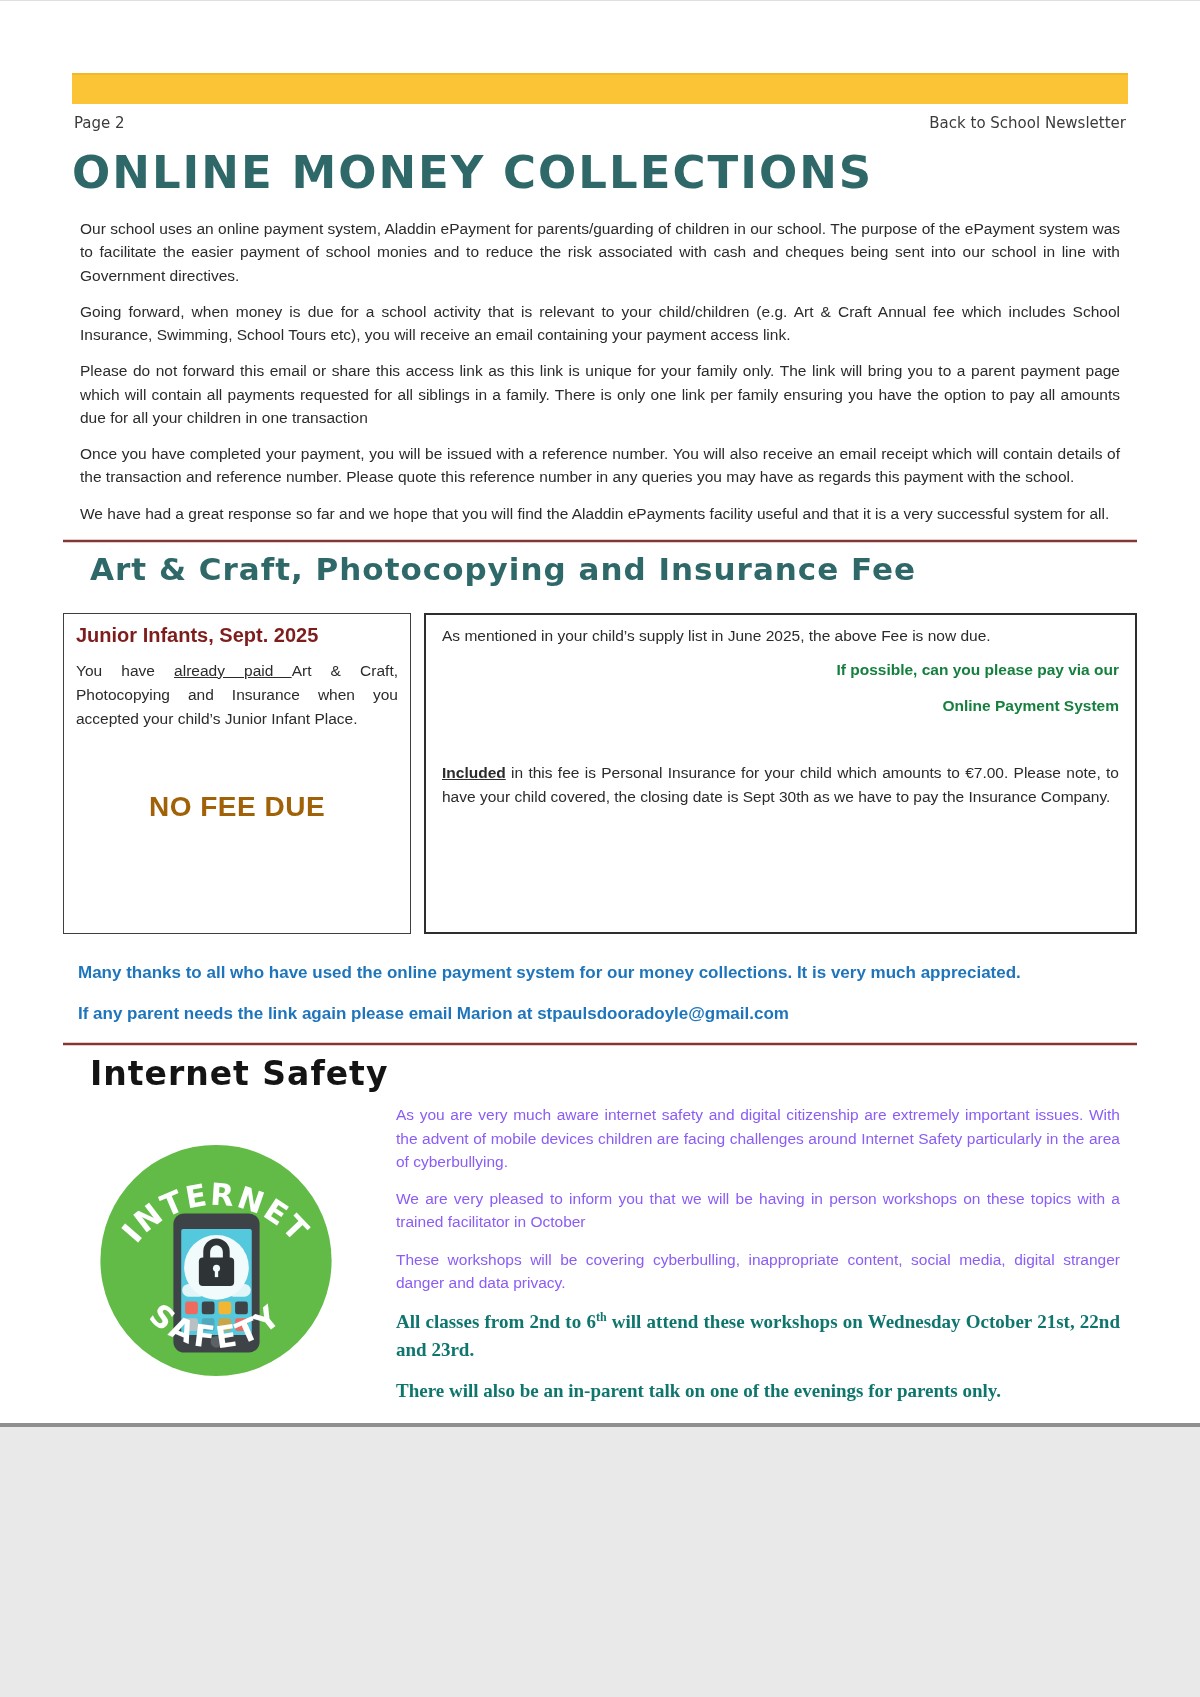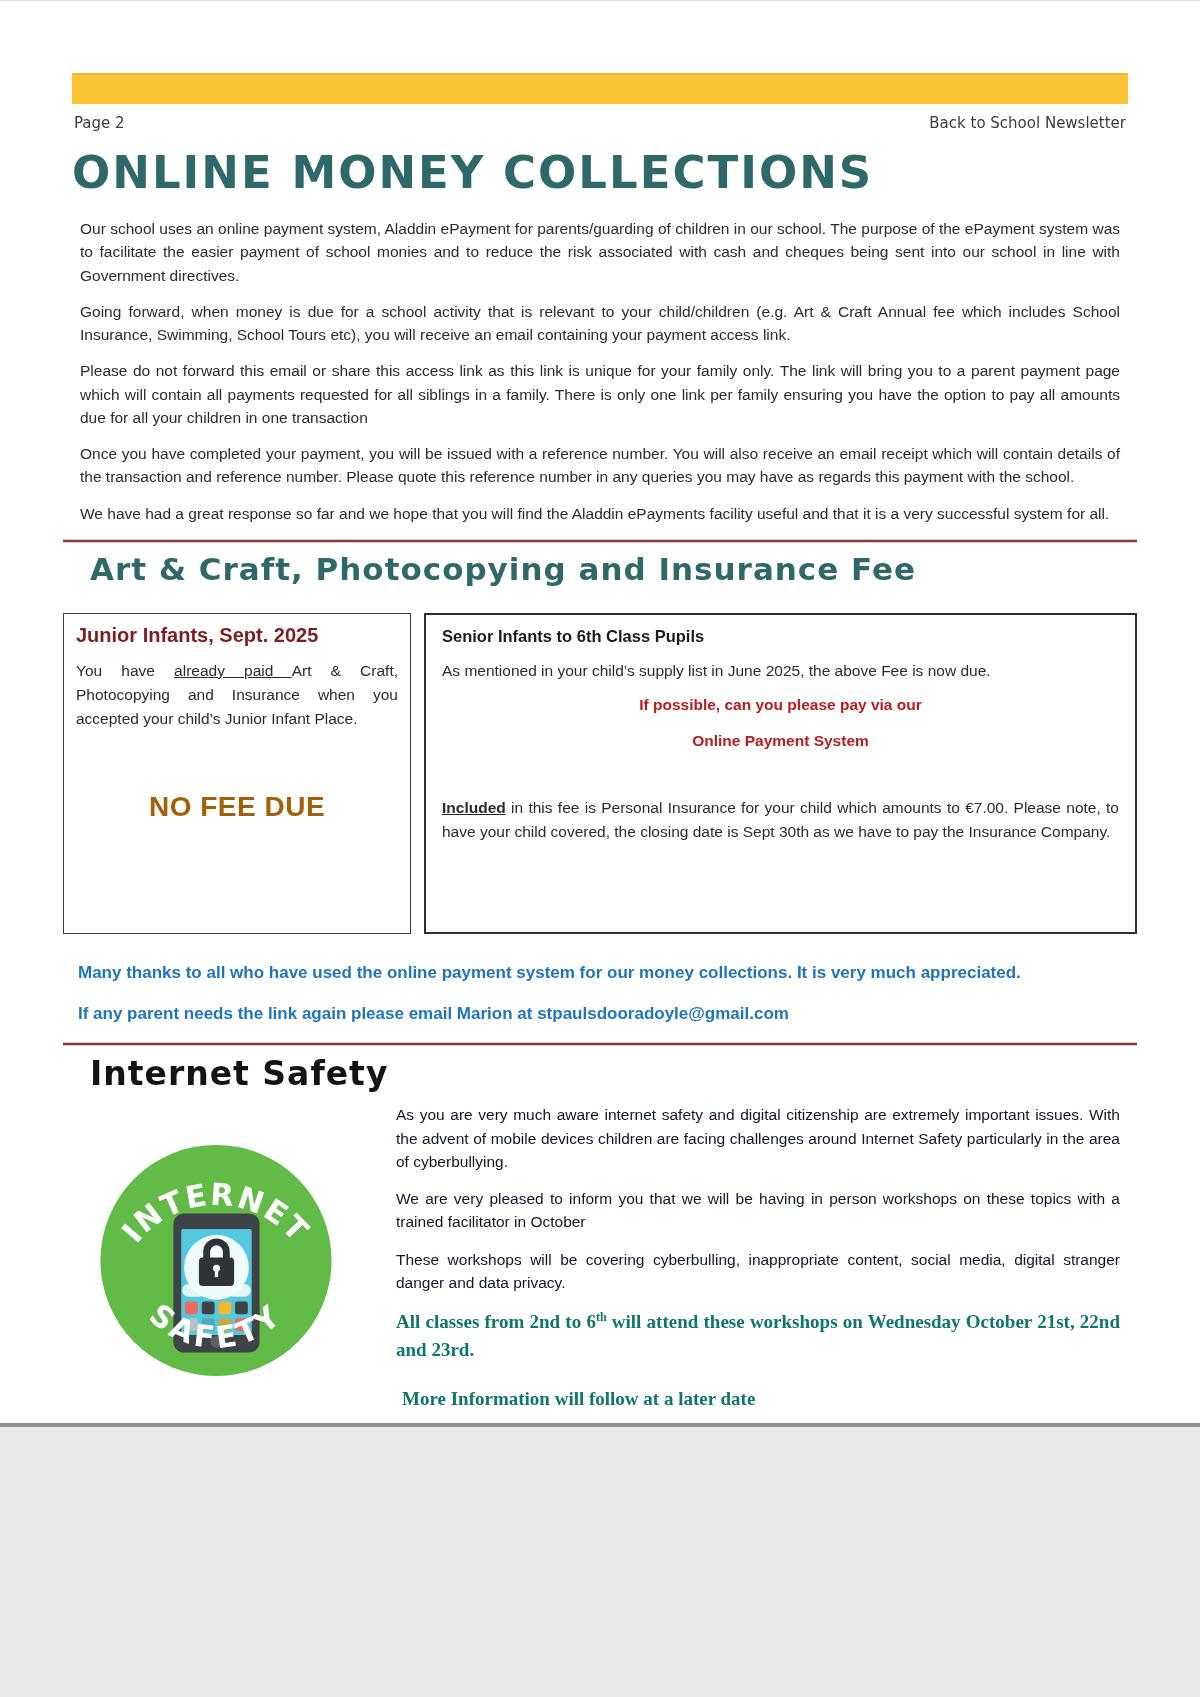--- a/index.html
+++ b/index.html
@@ -91,42 +91,42 @@
   .no-fee {
     margin-top: 60px;
     text-align: center;
     font-size: 28px;
     font-weight: 700;
     color: #a16207;
     letter-spacing: 0.5px;
   }
   .senior-box h3 { font-size: 16.5px; color: #1c1c1c; margin-bottom: 16px; }
   .senior-box .sb-line { font-size: 15.5px; color: #2b2b2b; margin-bottom: 16px; }
-  .sb-center { text-align: center; font-weight: 700; font-size: 15.5px; color: #b91c1c; margin-bottom: 18px; }
+  .sb-center { text-align: right; font-weight: 700; font-size: 15.5px; color: #15803d; margin-bottom: 18px; }
   .sb-included { margin-top: 46px; font-size: 15.5px; line-height: 1.55; color: #2b2b2b; text-align: justify; }
   .sb-included .included-word { font-weight: 700; text-decoration: underline; }
   .blue-copy {
     margin: 26px 78px 0 78px;
     color: #1F75BC;
     font-weight: 700;
     font-size: 17px;
     line-height: 1.55;
   }
   .blue-copy p { margin-bottom: 15px; }
   .internet-section {
     display: flex;
     margin: 10px 80px 0 80px;
     gap: 36px;
   }
   .badge-col { width: 280px; flex: none; padding: 36px 0 0 16px; }
   .internet-text { flex: 1; }
   .internet-text p {
     font-size: 15.5px;
     line-height: 1.5;
-    color: #0f172a;
+    color: #8b5cf6;
     text-align: justify;
     margin-bottom: 14px;
   }
   .internet-text p.bold-big {
     font-size: 19px;
     font-weight: 700;
     color: #0f766e;
     line-height: 1.45;
     font-family: Liberation Serif, serif;
   }
@@ -167,21 +167,20 @@
 
   <div class="boxes-row">
     <div class="junior-box">
       <h3>Junior Infants, Sept. 2025</h3>
       <div class="jb-body">
         <span>You have </span><span class="underlined">already paid </span><span>Art &amp; Craft, Photocopying and Insurance when you accepted your child’s Junior Infant Place.</span>
       </div>
       <div class="no-fee">NO FEE DUE</div>
     </div>
     <div class="senior-box">
-      <h3>Senior Infants to 6th Class Pupils</h3>
       <div class="sb-line">As mentioned in your child’s supply list in June 2025, the above Fee is now due.</div>
       <div class="sb-center">If possible, can you please pay via our</div>
       <div class="sb-center">Online Payment System</div>
       <div class="sb-included">
         <span class="included-word">Included</span><span> in this fee is Personal Insurance for your child which amounts to €7.00. Please note, to have your child covered, the closing date is Sept 30th as we have to pay the Insurance Company.</span>
       </div>
     </div>
   </div>
 
   <div class="blue-copy">
@@ -231,19 +230,20 @@
         </text>
       </svg>
     </div>
     <div class="internet-text">
       <p>As you are very much aware internet safety and digital citizenship are extremely important issues. With the advent of mobile devices children are facing challenges around Internet Safety particularly in the area of cyberbullying.</p>
       <p>We are very pleased to inform you that we will be having in person workshops on these topics with a trained facilitator in October</p>
       <p>These workshops will be covering cyberbulling,  inappropriate content, social  media, digital stranger danger and data privacy.</p>
       <p class="bold-big">
         <span>All classes from 2nd to 6</span><sup>th</sup><span> will attend these workshops on Wednesday October 21st, 22nd and 23rd.</span>
       </p>
+      <p class="bold-big">There will also be an in-parent talk on one of the evenings for parents only.</p>
       <p class="bold-big bold-last">More Information will follow at a later date</p>
     </div>
   </div>
 
   <div class="bottom-bar"></div>
 
 </div>
 
 </body></html>

